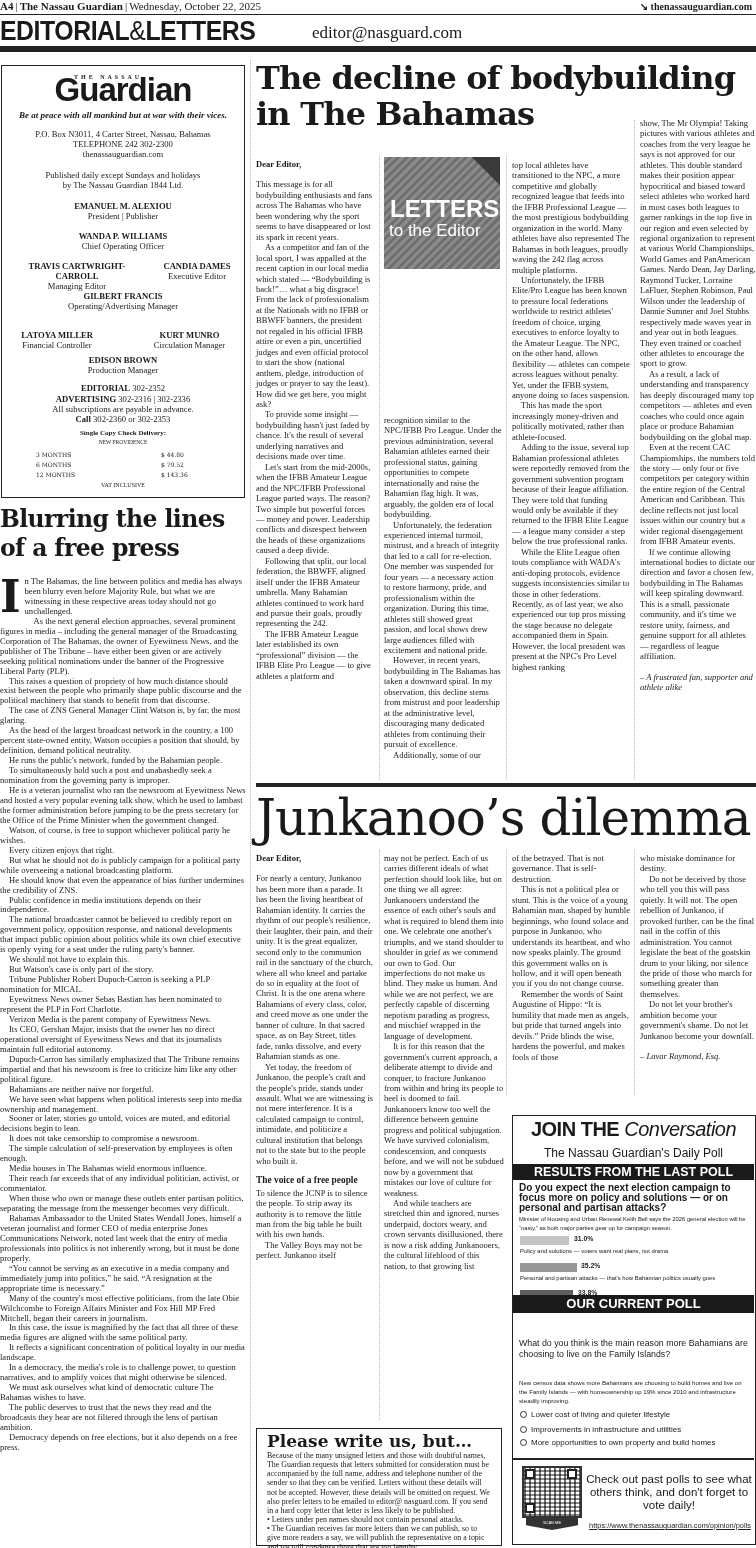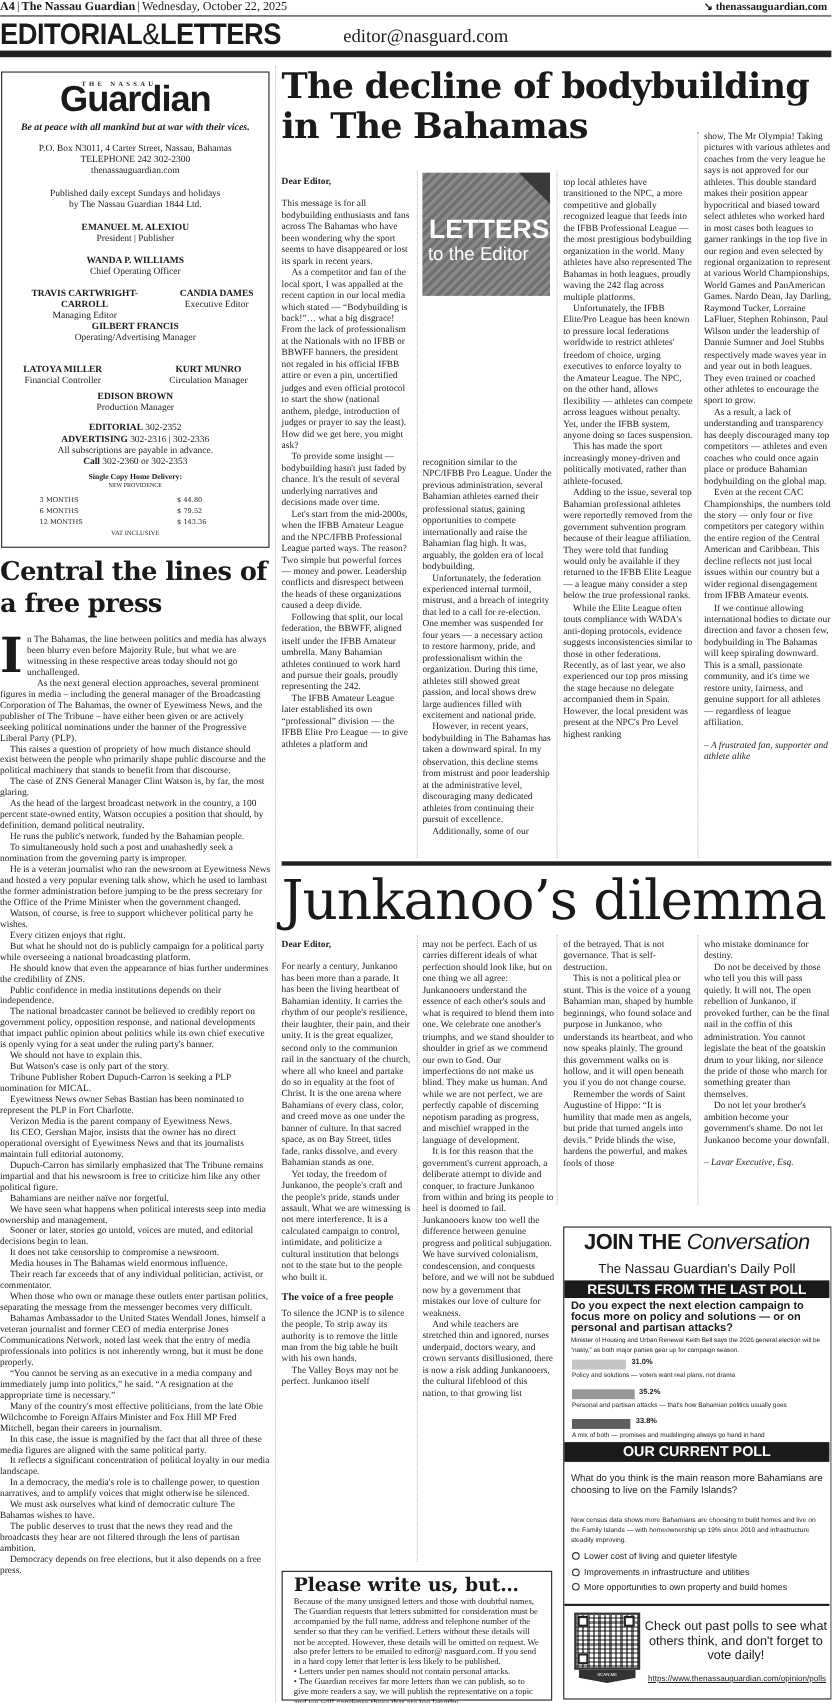--- a/index.html
+++ b/index.html
@@ -130,32 +130,32 @@
 <style>.masthead{height:521px;} </style>
 <div style="position:absolute;left:1px;top:355px;width:244px;font-family:'Liberation Serif',serif;font-size:8.6px;line-height:10.2px;text-align:center">
   <b>EDISON BROWN</b>
   <div>Production Manager</div>
   <div style="height:8px"></div>
   <div><b>EDITORIAL</b> <span>302-2352</span></div>
   <div><b>ADVERTISING</b> <span>302-2316 | 302-2336</span></div>
   <div>All subscriptions are payable in advance.</div>
   <div><b>Call</b> <span>302-2360 or 302-2353</span></div>
   <div style="height:4px"></div>
-  <div style="font-size:7px;font-weight:bold">Single Copy Home Delivery:</div>
+  <div style="font-size:7px;font-weight:bold">Single Copy Check Delivery:</div>
   <div style="font-size:5.5px;line-height:8px">NEW PROVIDENCE</div>
 </div>
 <div class="mh-rates" style="top:450px">
   <div style="position:relative"><span>3 MONTHS</span><span class="price">$ 44.80</span></div>
   <div style="position:relative"><span>6 MONTHS</span><span class="price">$ 79.52</span></div>
   <div style="position:relative"><span>12 MONTHS</span><span class="price">$ 143.36</span></div>
 </div>
 <div style="position:absolute;left:1px;top:482px;width:244px;text-align:center;font-family:'Liberation Serif',serif;font-size:6px">VAT INCLUSIVE</div>
 <style>.masthead{height:433px;} </style>
 
-<div class="ed-title">Central the lines of a free press</div>
+<div class="ed-title">Blurring the lines of a free press</div>
 <div class="ed-body">
   <p class="first"><span class="dropcap">I</span><span>n The Bahamas, the line between politics and media has always been blurry even before Majority Rule, but what we are witnessing in these respective areas today should not go unchallenged.</span></p>
   <p>As the next general election approaches, several prominent figures in media – including the general manager of the Broadcasting Corporation of The Bahamas, the owner of Eyewitness News, and the publisher of The Tribune – have either been given or are actively seeking political nominations under the banner of the Progressive Liberal Party (PLP).</p>
     <p>This raises a question of propriety of how much distance should exist between the people who primarily shape public discourse and the political machinery that stands to benefit from that discourse.</p>
     <p>The case of ZNS General Manager Clint Watson is, by far, the most glaring.</p>
     <p>As the head of the largest broadcast network in the country, a 100 percent state-owned entity, Watson occupies a position that should, by definition, demand political neutrality.</p>
     <p>He runs the public's network, funded by the Bahamian people.</p>
     <p>To simultaneously hold such a post and unabashedly seek a nomination from the governing party is improper.</p>
     <p>He is a veteran journalist who ran the newsroom at Eyewitness News and hosted a very popular evening talk show, which he used to lambast the former administration before jumping to be the press secretary for the Office of the Prime Minister when the government changed.</p>
     <p>Watson, of course, is free to support whichever political party he wishes.</p>
@@ -168,20 +168,21 @@
     <p>But Watson's case is only part of the story.</p>
     <p>Tribune Publisher Robert Dupuch-Carron is seeking a PLP nomination for MICAL.</p>
     <p>Eyewitness News owner Sebas Bastian has been nominated to represent the PLP in Fort Charlotte.</p>
     <p>Verizon Media is the parent company of Eyewitness News.</p>
     <p>Its CEO, Gershan Major, insists that the owner has no direct operational oversight of Eyewitness News and that its journalists maintain full editorial autonomy.</p>
     <p>Dupuch-Carron has similarly emphasized that The Tribune remains impartial and that his newsroom is free to criticize him like any other political figure.</p>
     <p>Bahamians are neither naïve nor forgetful.</p>
     <p>We have seen what happens when political interests seep into media ownership and management.</p>
     <p>Sooner or later, stories go untold, voices are muted, and editorial decisions begin to lean.</p>
     <p>It does not take censorship to compromise a newsroom.</p>
+    <p>The simple calculation of self-preservation by employees is often enough.</p>
     <p>Media houses in The Bahamas wield enormous influence.</p>
     <p>Their reach far exceeds that of any individual politician, activist, or commentator.</p>
     <p>When those who own or manage these outlets enter partisan politics, separating the message from the messenger becomes very difficult.</p>
     <p>Bahamas Ambassador to the United States Wendall Jones, himself a veteran journalist and former CEO of media enterprise Jones Communications Network, noted last week that the entry of media professionals into politics is not inherently wrong, but it must be done properly.</p>
     <p>“You cannot be serving as an executive in a media company and immediately jump into politics,” he said. “A resignation at the appropriate time is necessary.”</p>
     <p>Many of the country's most effective politicians, from the late Obie Wilchcombe to Foreign Affairs Minister and Fox Hill MP Fred Mitchell, began their careers in journalism.</p>
     <p>In this case, the issue is magnified by the fact that all three of these media figures are aligned with the same political party.</p>
     <p>It reflects a significant concentration of political loyalty in our media landscape.</p>
     <p>In a democracy, the media's role is to challenge power, to question narratives, and to amplify voices that might otherwise be silenced.</p>
     <p>We must ask ourselves what kind of democratic culture The Bahamas wishes to have.</p>
@@ -259,21 +260,21 @@
   <p class="ni">of the betrayed. That is not governance. That is self-destruction.</p>
     <p>This is not a political plea or stunt. This is the voice of a young Bahamian man, shaped by humble beginnings, who found solace and purpose in Junkanoo, who understands its heartbeat, and who now speaks plainly. The ground this government walks on is hollow, and it will open beneath you if you do not change course.</p>
     <p>Remember the words of Saint Augustine of Hippo: “It is humility that made men as angels, but pride that turned angels into devils.” Pride blinds the wise, hardens the powerful, and makes fools of those</p>
 </div>
 <div class="vdiv" style="left:634px;top:850px;height:245px"></div>
 
 <div class="letter-col" style="left:640px;top:853px;width:116px">
   <p class="ni">who mistake dominance for destiny.</p>
     <p>Do not be deceived by those who tell you this will pass quietly. It will not. The open rebellion of Junkanoo, if provoked further, can be the final nail in the coffin of this administration. You cannot legislate the beat of the goatskin drum to your liking, nor silence the pride of those who march for something greater than themselves.</p>
     <p>Do not let your brother's ambition become your government's shame. Do not let Junkanoo become your downfall.</p>
-  <p class="ni sig">– Lavar Executive, Esq.</p>
+  <p class="ni sig">– Lavar Raymond, Esq.</p>
 </div>
 
 <div class="write-box">
   <h3>Please write us, but…</h3>
   <div>Because of the many unsigned letters and those with doubtful names, The Guardian requests that letters submitted for consideration must be accompanied by the full name, address and telephone number of the sender so that they can be verified. Letters without these details will not be accepted. However, these details will be omitted on request. We also prefer letters to be emailed to editor@ nasguard.com. If you send in a hard copy letter that letter is less likely to be published.</div>
   <div>• Letters under pen names should not contain personal attacks.</div>
   <div>• The Guardian receives far more letters than we can publish, so to give more readers a say, we will publish the representative on a topic and we will condense those that are too lengthy.</div>
 </div>
 
 <div class="poll">
@@ -292,21 +293,21 @@
     <div class="bar" style="width:57px;background:#979797"></div>
     <span class="pct" style="left:61px">35.2%</span>
   </div>
   <div class="opt-label" style="top:159px">Personal and partisan attacks — that's how Bahamian politics usually goes</div>
   <div class="bar-row" style="top:174px">
     <div class="bar" style="width:53px;background:#5e5e5e"></div>
     <span class="pct" style="left:58px">33.8%</span>
   </div>
   <div class="opt-label" style="top:186px">A mix of both — promises and mudslinging always go hand in hand</div>
 
-  <div class="banner" style="top:195px;height:18px;line-height:18px;font-size:13px">OUR CURRENT POLL</div>
+  <div class="banner" style="top:179px;height:18px;line-height:18px;font-size:13px">OUR CURRENT POLL</div>
   <div class="q2" style="top:222px">What do you think is the main reason more Bahamians are choosing to live on the Family Islands?</div>
   <div class="desc" style="top:262px;font-size:6.1px">New census data shows more Bahamians are choosing to build homes and live on the Family Islands — with homeownership up 19% since 2010 and infrastructure steadily improving.</div>
 
   <div class="radio-row" style="top:294px"><span class="radio"></span><span>Lower cost of living and quieter lifestyle</span></div>
   <div class="radio-row" style="top:309px"><span class="radio"></span><span>Improvements in infrastructure and utilities</span></div>
   <div class="radio-row" style="top:322px"><span class="radio"></span><span>More opportunities to own property and build homes</span></div>
 
   <div class="divline" style="top:342px"></div>
 
   <div class="qr">

